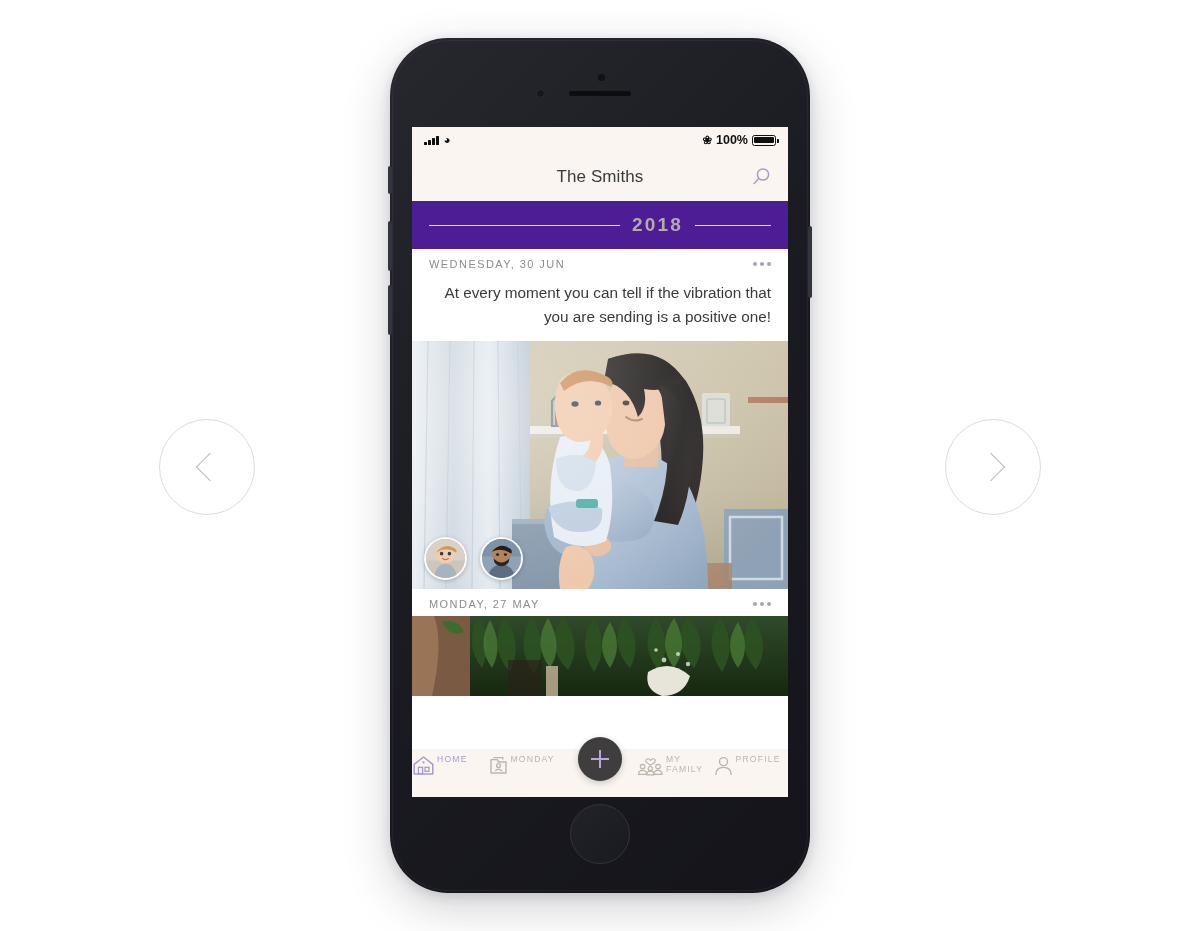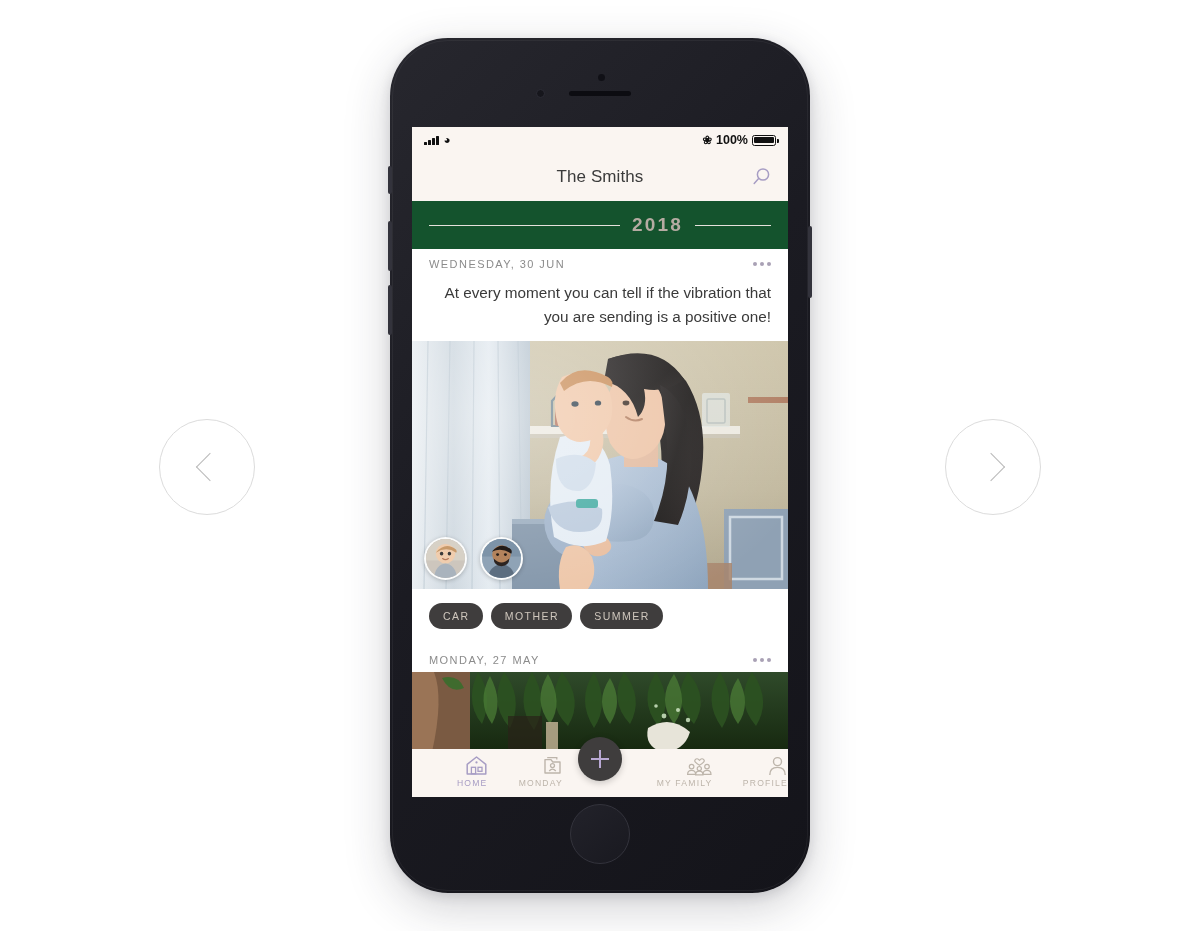--- a/index.html
+++ b/index.html
@@ -161,21 +161,21 @@
     display:flex; align-items:center; justify-content:center;
     cursor:pointer;
   }
 
   
   .year-row {
     height: 48px;
     display: flex; align-items: center;
     padding: 0 17px;
     gap: 12px;
-    background:#14532d;
+    background:#4c1d95;
   }
   .year-line { flex: 1; height: 1px; background: #e6e1dc; }
   .year-line.short { flex: 0 0 76px; }
   .year-text {
     font-size: 19px; font-weight: bold;
     color: #b5aba2; letter-spacing: 2.2px;
   }
 
   
   .feed { background:#fff; }
@@ -228,22 +228,22 @@
 
   
   .tab-bar {
     position:absolute; left:0; right:0; bottom:0;
     height: 48px;
     background:#faf5f1;
     display:flex; align-items:flex-start;
     padding-top: 5px;
   }
   .tab {
-    flex:1; display:flex; flex-direction:column;
-    align-items:flex-end; gap:2px; cursor:pointer;
+    flex:1; display:flex; 
+    align-items:flex-start; gap:2px; cursor:pointer;
   }
   .tab .ic { height: 22px; display:flex; align-items:center; }
   .tab .lbl { font-size: 8.6px; letter-spacing: 1.2px; color:#bdb5ab; }
   .tab.active .lbl { color:#a79dc4; }
   .tab.spacer { flex: 0 0 74px; }
 
   .fab {
     position:absolute; left:50%; top: -12px;
     transform: translateX(-50%);
     width: 44px; height: 44px; border-radius:50%;
@@ -446,25 +446,20 @@
                 <circle cx="20" cy="16" r="9.5" fill="#b4835c"></circle>
                 <path d="M10 13 q10 -11 20 -2 q1 2 0 4 q-10 -7 -20 -2z" fill="#221b18"></path>
                 <path d="M12 20 q8 8 16 0 q0 7 -8 8 q-8 -1 -8 -8z" fill="#2c2320"></path>
                 <circle cx="16" cy="16" r="1.5" fill="#241c18"></circle>
                 <circle cx="24" cy="16" r="1.5" fill="#241c18"></circle>
               </svg>
             </div>
           </div>
         </div>
 
-        <div class="tags">
-          <span class="tag">CAR</span>
-          <span class="tag">MOTHER</span>
-          <span class="tag">SUMMER</span>
-        </div>
       </div>
 
       <div>
         <div class="post-head">
           <span class="post-date">MONDAY, 27 MAY</span>
           <span class="dots">
             <i></i>
               <i></i>
               <i></i>
           </span>

